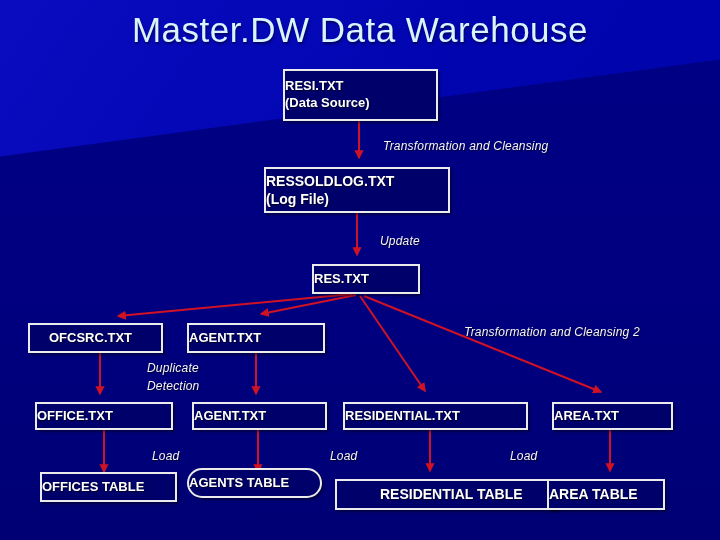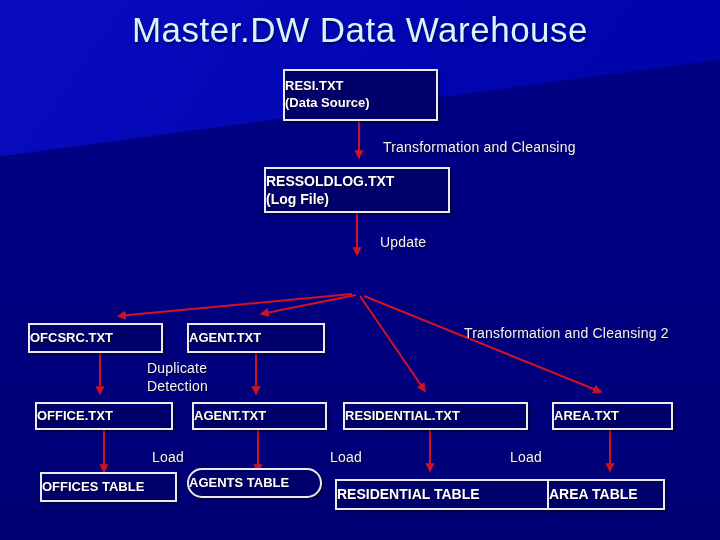--- a/index.html
+++ b/index.html
@@ -22,22 +22,22 @@
     position:absolute;box-sizing:border-box;
     background:#00006b;border:2px solid #ebebeb;
     box-shadow:2px 2px 2px rgba(0,0,10,.45);
     display:flex;flex-direction:column;align-items:flex-start;justify-content:center;
     color:#ffffff;font-weight:bold;text-align:center;
     font-size:13px;line-height:1.3;
     text-shadow:1px 1px 1px rgba(0,0,0,.65);
   }
   .nbox.big{font-size:14px;}
   .lbl{
-    position:absolute;color:#f4f4f4;font-size:14px;letter-spacing:.2px;
-    text-shadow:1px 1px 1px rgba(0,0,0,.6);white-space:nowrap;
+    position:absolute;color:#f4f4f4;font-size:12px;letter-spacing:.2px;
+    text-shadow:1px 1px 1px rgba(0,0,0,.6);white-space:nowrap;font-style:italic;
   }
   .lbl.two-line{white-space:normal;line-height:18px;}
   svg.connectors{position:absolute;left:0;top:0;z-index:1;}
   .nbox,.lbl,.title{z-index:2;}
 </style>
 </head>
 <body>
 
 <div class="slide">
   <div class="bg-band"></div>
@@ -69,22 +69,25 @@
   <div class="nbox" style="left:283px;top:69px;width:155px;height:52px;">
     <span>RESI.TXT</span>
     <span>(Data Source)</span>
   </div>
 
   <div class="nbox big" style="left:264px;top:167px;width:186px;height:46px;">
     <span>RESSOLDLOG.TXT</span>
     <span>(Log File)</span>
   </div>
 
+  <div class="nbox" style="left:312px;top:264px;width:108px;height:30px;">
+    <span>RES.TXT</span>
+  </div>
 
-  <div class="nbox" style="left:28px;top:323px;width:135px;height:30px;">
+  <div class="nbox" style="left:28px;top:323px;width:135px;height:30px;padding-left:19px;">
     <span>OFCSRC.TXT</span>
   </div>
 
   <div class="nbox" style="left:187px;top:323px;width:138px;height:30px;">
     <span>AGENT.TXT</span>
   </div>
 
   <div class="nbox" style="left:35px;top:402px;width:138px;height:28px;">
     <span>OFFICE.TXT</span>
   </div>
@@ -102,21 +105,21 @@
   </div>
 
   <div class="nbox" style="left:40px;top:472px;width:137px;height:30px;">
     <span>OFFICES TABLE</span>
   </div>
 
   <div class="nbox" style="left:187px;top:468px;width:135px;height:30px;border-radius:15px;">
     <span>AGENTS TABLE</span>
   </div>
 
-  <div class="nbox big" style="left:335px;top:479px;width:224px;height:31px;">
+  <div class="nbox big" style="left:335px;top:479px;width:224px;height:31px;padding-left:43px;">
     <span>RESIDENTIAL TABLE</span>
   </div>
 
   <div class="nbox big" style="left:547px;top:479px;width:118px;height:31px;">
     <span>AREA TABLE</span>
   </div>
 
   <div class="lbl" style="left:383px;top:139px;">Transformation and Cleansing</div>
 
   <div class="lbl" style="left:380px;top:234px;">Update</div>

